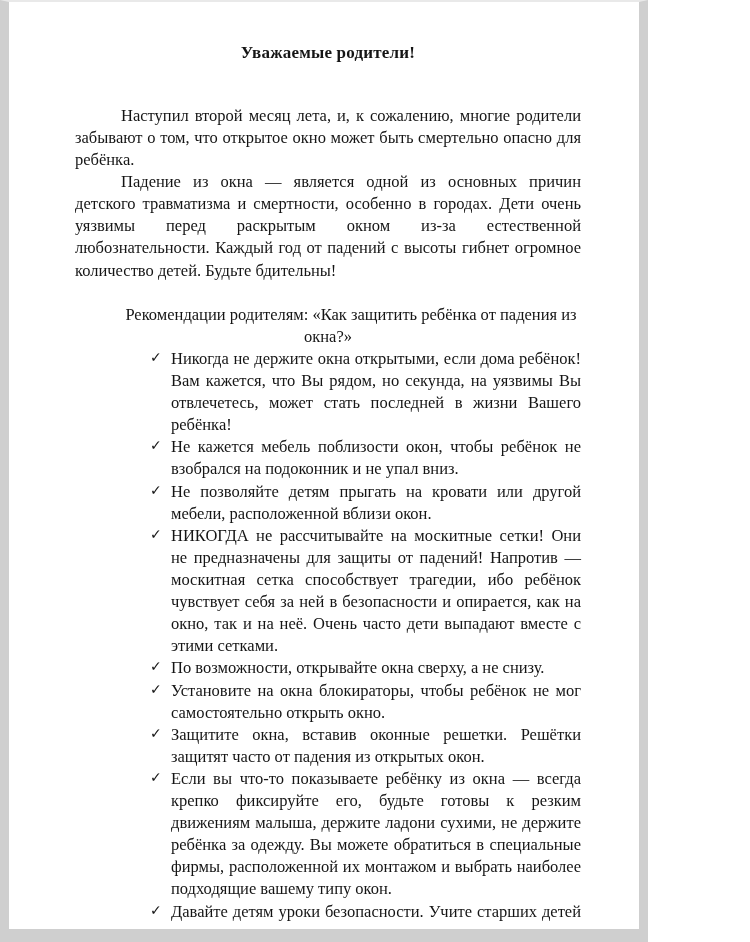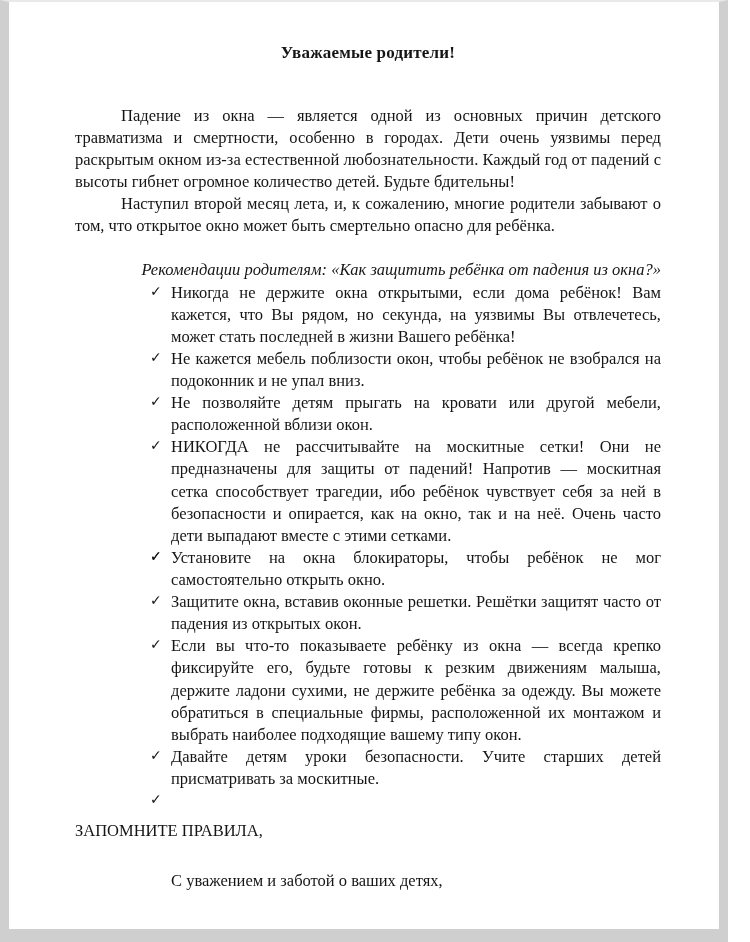--- a/index.html
+++ b/index.html
@@ -3,21 +3,21 @@
 <meta charset="utf-8">
 <style>
   html, body {
     margin: 0;
     padding: 0;
     background: #ffffff;
     font-family: "Liberation Serif", "DejaVu Serif", serif;
   }
   .scan-page {
     position: relative;
-    width: 728px;
+    width: 648px;
     height: 942px;
     box-sizing: border-box;
     background: #ffffff;
     border-left: 9px solid #cfcfcf;
     border-right: 9px solid #cfcfcf;
     border-bottom: 13px solid #cfcfcf;
     border-top: 2px solid #e9e9e9;
     overflow: hidden;
   }
   .content {
@@ -34,23 +34,22 @@
     margin: 0 0 40px 0;
     letter-spacing: 0.2px;
   }
   .para {
     margin: 0;
     text-align: justify;
     text-indent: 46px;
   }
   .rec-heading {
     margin: 22px 0 0 0;
-    text-align: right;
+    text-align: center;
     text-indent: 46px;
-    font-style: italic;
   }
   .rec-list {
     list-style: none;
     margin: 0;
     padding: 0 0 0 96px;
   }
   .rec-list li {
     position: relative;
     text-align: justify;
     margin: 0;
@@ -74,22 +73,22 @@
   }
 </style>
 </head>
 <body>
 
 <div class="scan-page">
   <div class="content">
 
     <h1 class="doc-title">Уважаемые родители!</h1>
 
+    <p class="para">Наступил второй  месяц лета, и, к сожалению,  многие родители забывают о том, что открытое окно может быть смертельно опасно для ребёнка.</p>
     <p class="para">Падение из окна — является одной из основных причин детского травматизма и смертности, особенно в городах. Дети очень уязвимы перед раскрытым окном из-за естественной любознательности. Каждый год от падений с высоты гибнет огромное количество детей. Будьте бдительны!</p>
-    <p class="para">Наступил второй  месяц лета, и, к сожалению,  многие родители забывают о том, что открытое окно может быть смертельно опасно для ребёнка.</p>
 
     <p class="rec-heading">Рекомендации родителям: «Как защитить ребёнка от падения из окна?»</p>
 
     <ul class="rec-list">
       <li>
         <span class="check">✓</span>
         <span>Никогда не держите окна открытыми, если дома ребёнок! Вам кажется, что Вы рядом, но секунда, на уязвимы Вы отвлечетесь, может стать последней в жизни Вашего ребёнка!</span>
       </li>
       <li>
         <span class="check">✓</span>
@@ -98,20 +97,21 @@
       <li>
         <span class="check">✓</span>
         <span>Не позволяйте детям прыгать на кровати или другой мебели, расположенной вблизи окон.</span>
       </li>
       <li>
         <span class="check">✓</span>
         <span>НИКОГДА не рассчитывайте на москитные сетки! Они не предназначены для защиты от падений! Напротив — москитная сетка способствует трагедии, ибо ребёнок чувствует себя за ней в безопасности и опирается, как на окно, так и на неё. Очень часто дети выпадают вместе с этими сетками.</span>
       </li>
       <li>
         <span class="check">✓</span>
+        <span>По возможности, открывайте окна сверху, а не снизу.</span>
       </li>
       <li>
         <span class="check">✓</span>
         <span>Установите на окна блокираторы, чтобы ребёнок не мог самостоятельно открыть окно.</span>
       </li>
       <li>
         <span class="check">✓</span>
         <span>Защитите окна, вставив оконные решетки. Решётки защитят часто от падения из открытых окон.</span>
       </li>
       <li>

